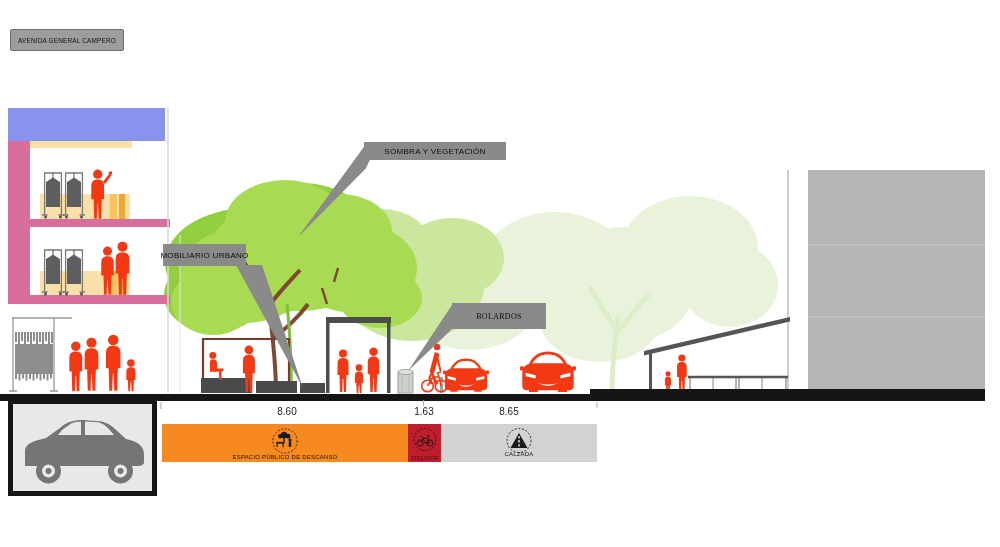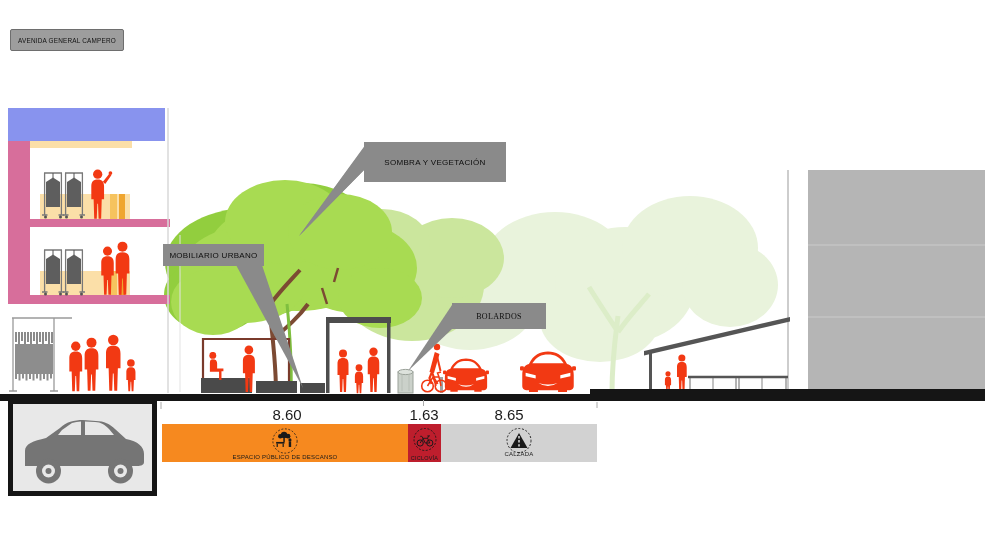--- a/index.html
+++ b/index.html
@@ -5,24 +5,24 @@
   html,body{margin:0;padding:0;background:#fff;}
   .stage{position:relative;width:1000px;height:547px;background:#ffffff;overflow:hidden;
          font-family:"Liberation Sans",sans-serif;}
   .scene{position:absolute;left:0;top:0;z-index:1;}
   .overlay{position:absolute;z-index:3;}
   .title-box{left:10px;top:29px;width:112px;height:20px;background:#9D9D9D;border:1px solid #6E6E6E;
              border-radius:2px;display:flex;align-items:center;justify-content:center;
              font-size:6.4px;color:#111;letter-spacing:.2px;white-space:nowrap;}
   .callout{background:#8A8A8A;color:#0d0d0d;display:flex;align-items:center;justify-content:center;
            font-size:8px;letter-spacing:.3px;white-space:nowrap;}
-  .callout.shade{left:364px;top:142px;width:142px;height:40px;}
-  .callout.furniture{left:163px;top:244px;width:101px;height:22px;}
+  .callout.shade{left:364px;top:142px;width:142px;height:18px;}
+  .callout.furniture{left:163px;top:244px;width:83px;height:22px;}
   .callout.bollards{left:452px;top:303px;width:94px;height:26px;font-family:Liberation Serif, serif;}
-  .dim{position:absolute;z-index:3;font-size:15px;color:#1a1a1a;text-align:center;}
+  .dim{position:absolute;z-index:3;font-size:10px;color:#1a1a1a;text-align:center;}
   .bar-seg{position:absolute;z-index:2;top:424px;height:38px;}
   .seg-icon{position:absolute;top:3px;left:50%;transform:translateX(-50%);}
   .seg-label{position:absolute;bottom:2px;left:0;right:0;text-align:center;font-size:6px;
              color:#1a1a1a;white-space:nowrap;letter-spacing:.2px;}
   .seg-label.small{font-size:5.5px;bottom:1px;}
 </style>
 </head>
 <body>
 
 <div class="stage">

